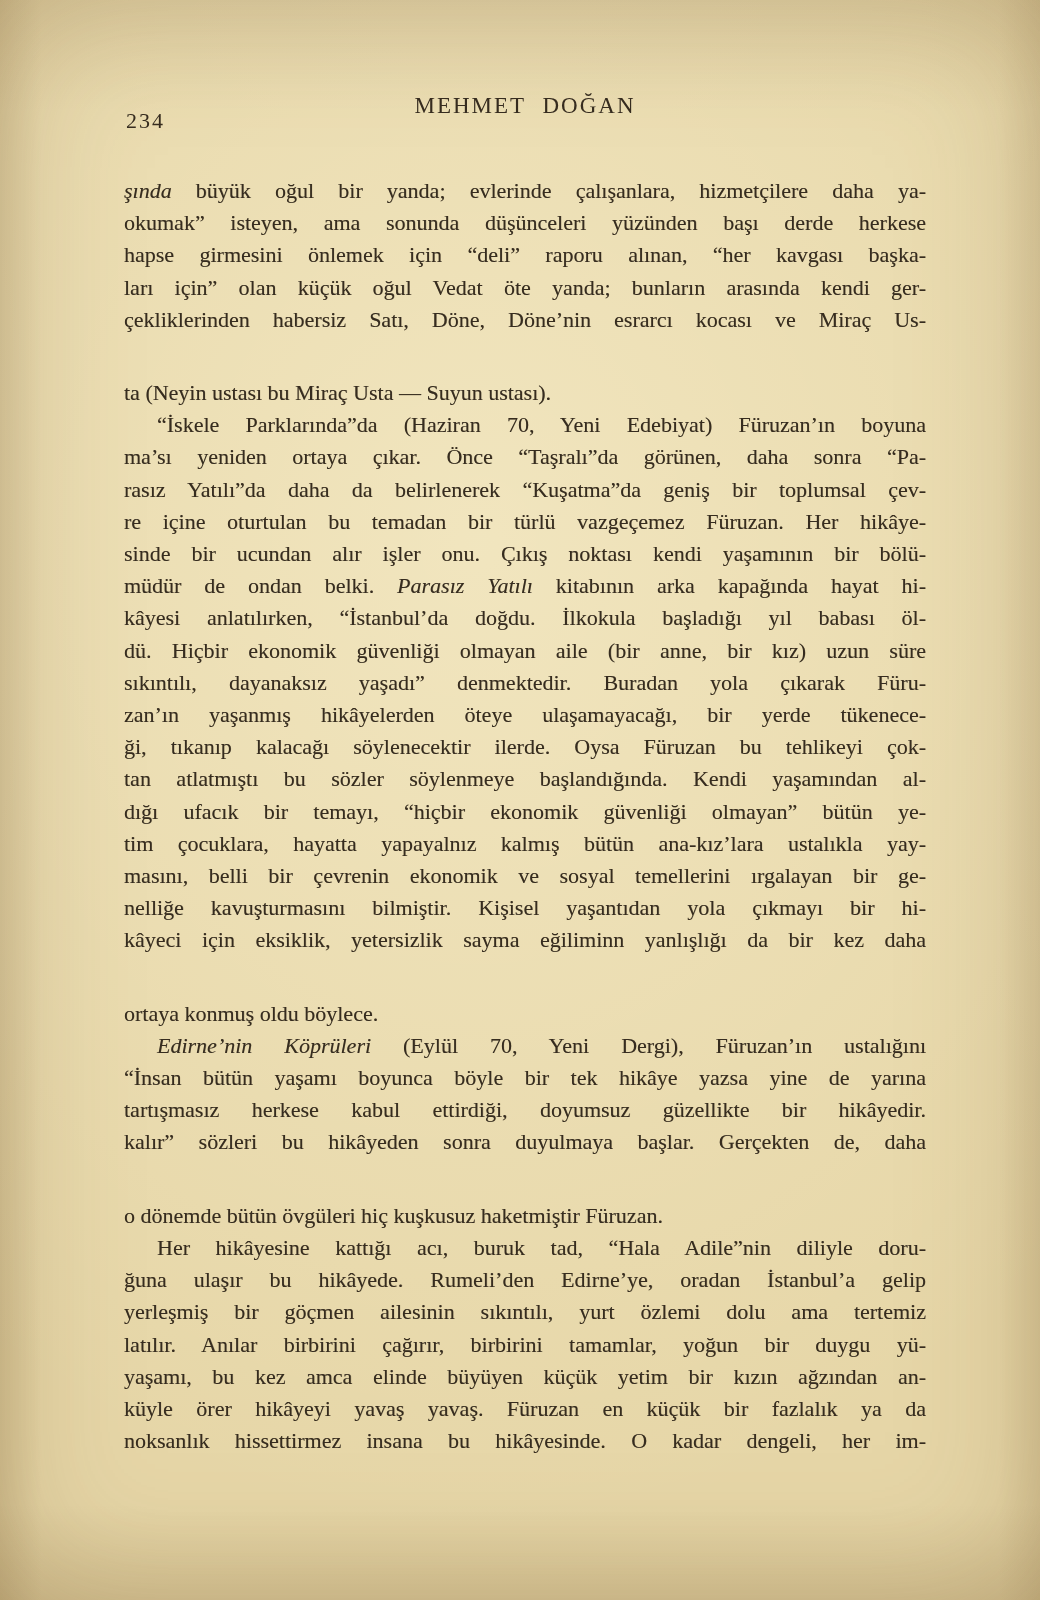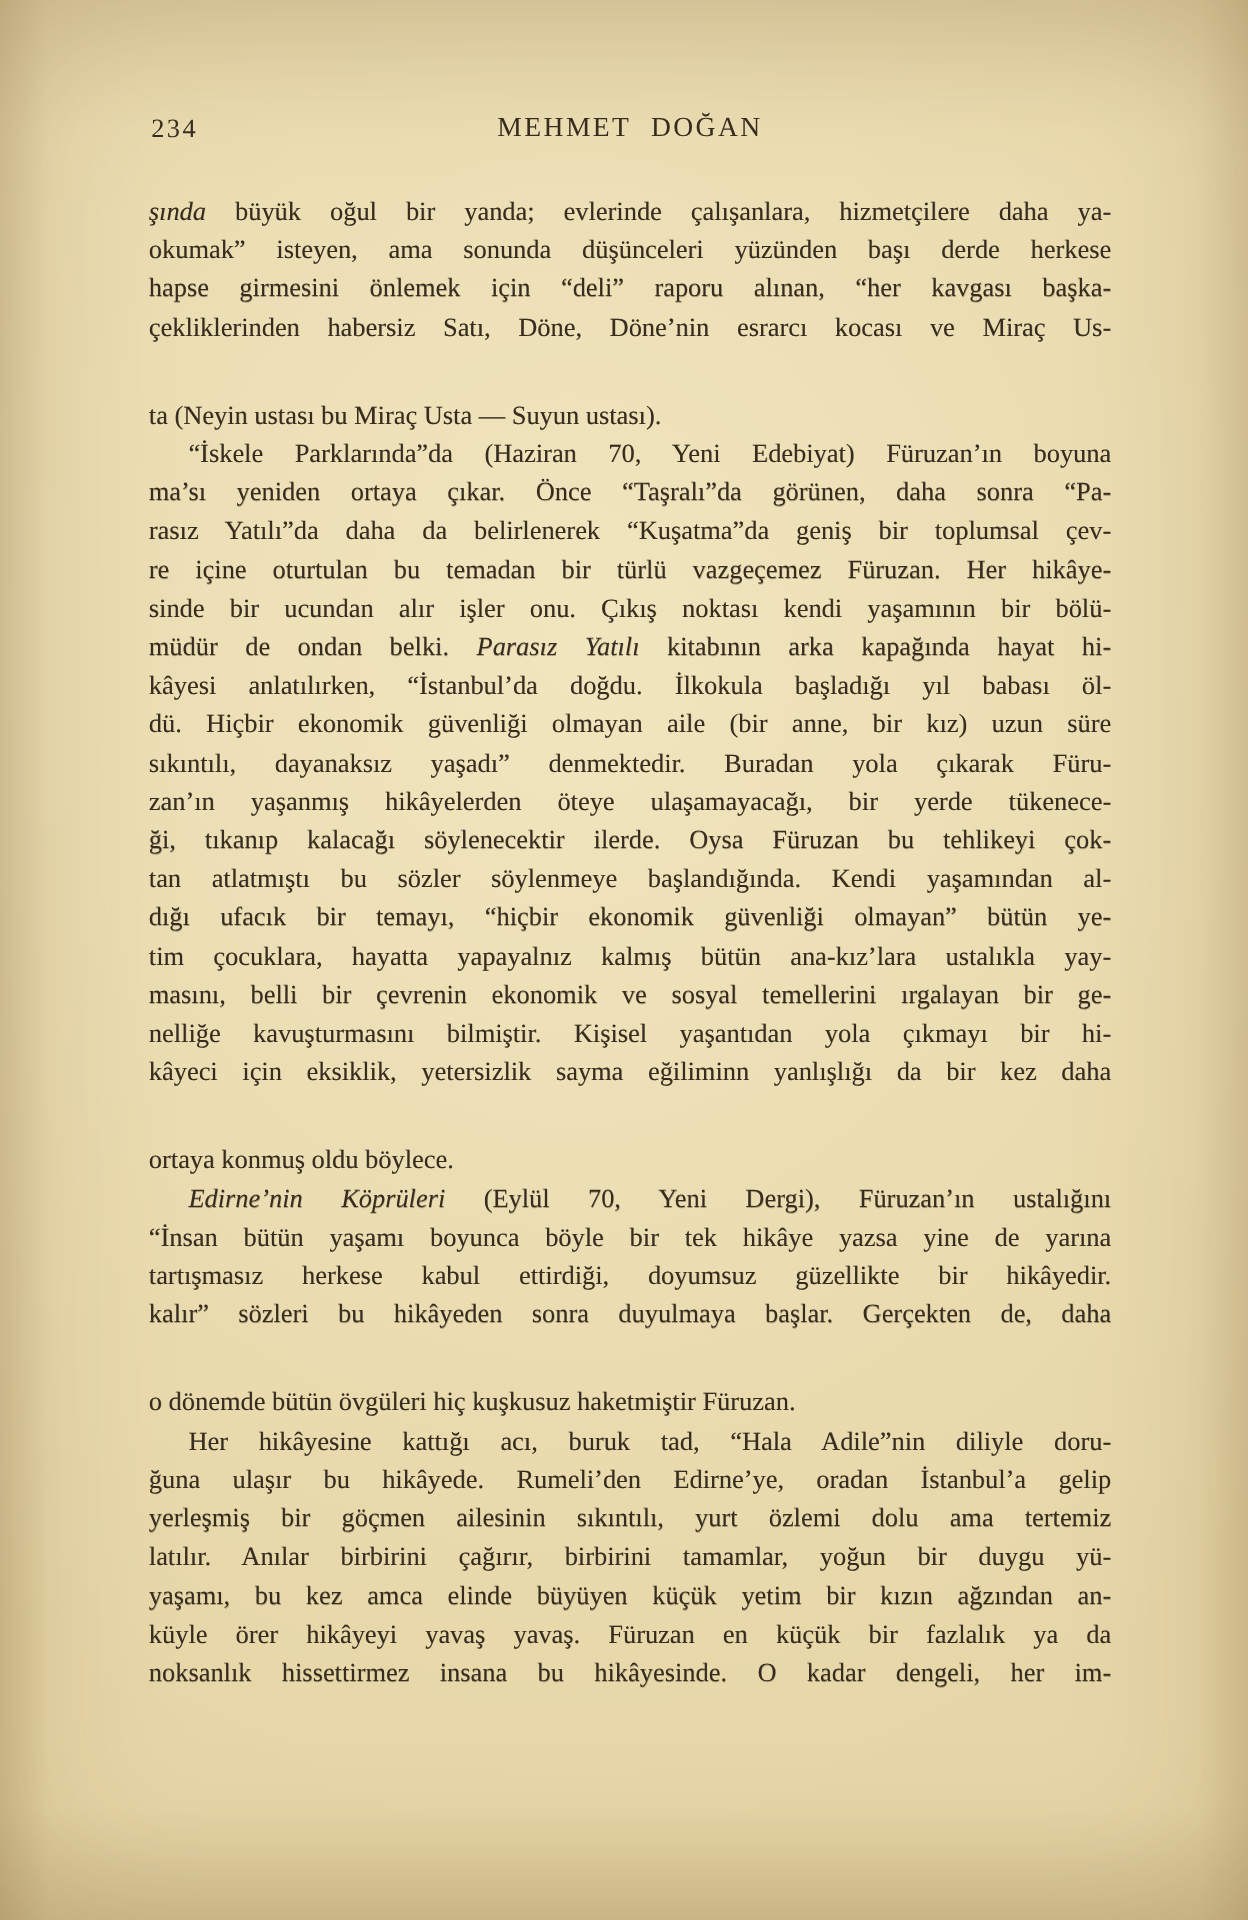--- a/index.html
+++ b/index.html
@@ -25,29 +25,29 @@
   }
   .running-header{
     position:absolute;
     top:93px;left:124px;width:802px;
     text-align:center;
     font-size:23px;
     letter-spacing:2px;
     word-spacing:9px;
   }
   .page-number{
-    position:absolute;left:2px;top:1px;
+    position:absolute;left:2px;top:15px;
     font-size:22px;
     letter-spacing:2px;
     word-spacing:normal;
     font-family:Liberation Serif, serif;
   }
   .text-block{
     position:absolute;
-    top:160px;left:124px;width:802px;
+    top:175px;left:124px;width:802px;
     font-size:22px;
     line-height:32.2px;
     text-shadow:0.3px 0.3px 0.5px rgba(46,36,20,0.35);
   }
   .paragraph{margin:0;}
   .line{
     text-align:justify;
     text-align-last:justify;
     text-justify:inter-word;
     white-space:normal;
@@ -66,20 +66,21 @@
 <div class="page">
   <header class="running-header">
     <span class="page-number">234</span>
     <span class="header-title">MEHMET DOĞAN</span>
   </header>
   <main class="text-block" id="text-block">
       <div class="paragraph">
         <div class="line"><span class="it">şında</span><span> büyük oğul bir yanda; evlerinde çalışanlara, hizmetçilere daha ya-</span></div>
         <div class="line"><span>okumak” isteyen, ama sonunda düşünceleri yüzünden başı derde herkese</span></div>
         <div class="line"><span>hapse girmesini önlemek için “deli” raporu alınan, “her kavgası başka-</span></div>
+        <div class="line"><span>ları için” olan küçük oğul Vedat öte yanda; bunların arasında kendi ger-</span></div>
         <div class="line"><span>çekliklerinden habersiz Satı, Döne, Döne’nin esrarcı kocası ve Miraç Us-</span></div>
         <div class="line last"><span>ta (Neyin ustası bu Miraç Usta — Suyun ustası).</span></div>
       </div>
       <div class="paragraph">
         <div class="line indent"><span>“İskele Parklarında”da (Haziran 70, Yeni Edebiyat) Füruzan’ın boyuna</span></div>
         <div class="line"><span>ma’sı yeniden ortaya çıkar. Önce “Taşralı”da görünen, daha sonra “Pa-</span></div>
         <div class="line"><span>rasız Yatılı”da daha da belirlenerek “Kuşatma”da geniş bir toplumsal çev-</span></div>
         <div class="line"><span>re içine oturtulan bu temadan bir türlü vazgeçemez Füruzan. Her hikâye-</span></div>
         <div class="line"><span>sinde bir ucundan alır işler onu. Çıkış noktası kendi yaşamının bir bölü-</span></div>
         <div class="line"><span>müdür de ondan belki. </span><span class="it">Parasız Yatılı</span><span> kitabının arka kapağında hayat hi-</span></div>

